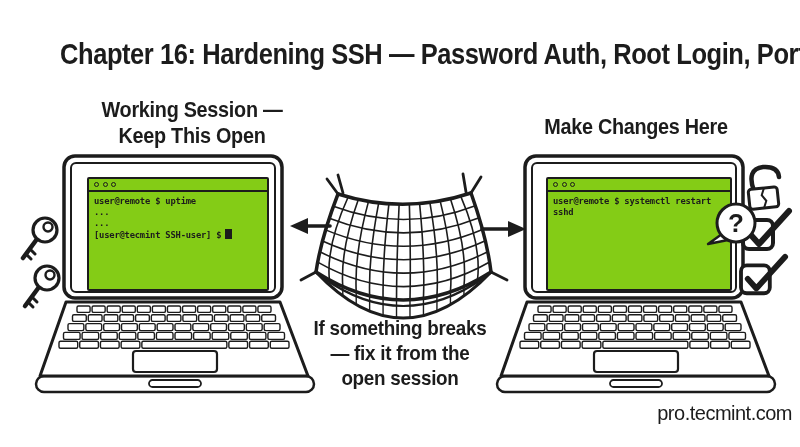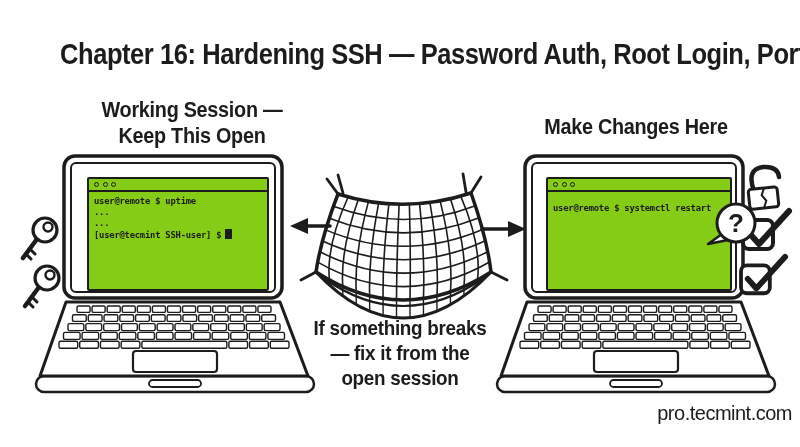--- a/index.html
+++ b/index.html
@@ -16,21 +16,21 @@
            line-height:25px;letter-spacing:-0.3px;transform:scaleX(.92);transform-origin:50% 50%;}
   .watermark{right:8px;top:402px;font-weight:400;font-size:20px;letter-spacing:-0.5px;}
   .terminal{position:absolute;background:#84cc16;border:2.5px solid #1c1c1c;border-radius:2px;
             overflow:hidden;font-family:"DejaVu Sans Mono",monospace;font-weight:700;
             font-size:8.8px;line-height:11px;letter-spacing:-0.2px;color:#1c1c1c;}
   .titlebar{height:11px;border-bottom:2px solid #1c1c1c;display:flex;align-items:center;
             gap:3.5px;padding-left:5px;}
   .dot{width:5px;height:5px;border:1.4px solid #1c1c1c;border-radius:50%;box-sizing:border-box;}
   .tbody{padding:4px 5px;white-space:nowrap;}
   .t-line{height:11px;}
-  .mt{margin-top:7px;}
+  .mt{}
   .cursor{display:inline-block;width:7px;height:10px;background:#1c1c1c;vertical-align:-1px;margin-left:4px;}
   svg.illus{position:absolute;overflow:visible;}
 </style>
 </head>
 <body>
 
 <div id="stage">
 
   <svg id="laptop-left" class="illus" viewBox="0 0 282 240" style="left:34px;top:154px;width:282px;height:240px">
       <rect x="2" y="222" width="278" height="16" rx="8" fill="#fff" stroke="#1c1c1c" stroke-width="2.5"></rect>
@@ -229,20 +229,21 @@
   </div>
 
   <div class="terminal" style="left:546px;top:177px;width:182px;height:110px">
     <div class="titlebar">
       <span class="dot"></span>
       <span class="dot"></span>
       <span class="dot"></span>
     </div>
     <div class="tbody">
       <div class="t-line mt">user@remote $ systemctl restart</div>
+      <div class="t-line">sshd</div>
     </div>
   </div>
 
   <svg id="keys" class="illus" viewBox="0 0 72 130" style="left:8px;top:198px;width:72px;height:130px">
       <g transform="translate(37 32)">
         <path d="M-8 9 L-22 28" fill="none" stroke="#1c1c1c" stroke-width="4.5" stroke-linecap="round"></path>
         <path d="M-19 24 L-14 29 M-15 19 L-10 24" fill="none" stroke="#1c1c1c" stroke-width="3" stroke-linecap="round"></path>
         <circle cx="0" cy="0" r="12" fill="#fff" stroke="#1c1c1c" stroke-width="3.2"></circle>
         <circle cx="3" cy="-3" r="4.5" fill="#fff" stroke="#1c1c1c" stroke-width="2.4"></circle>
       </g>

